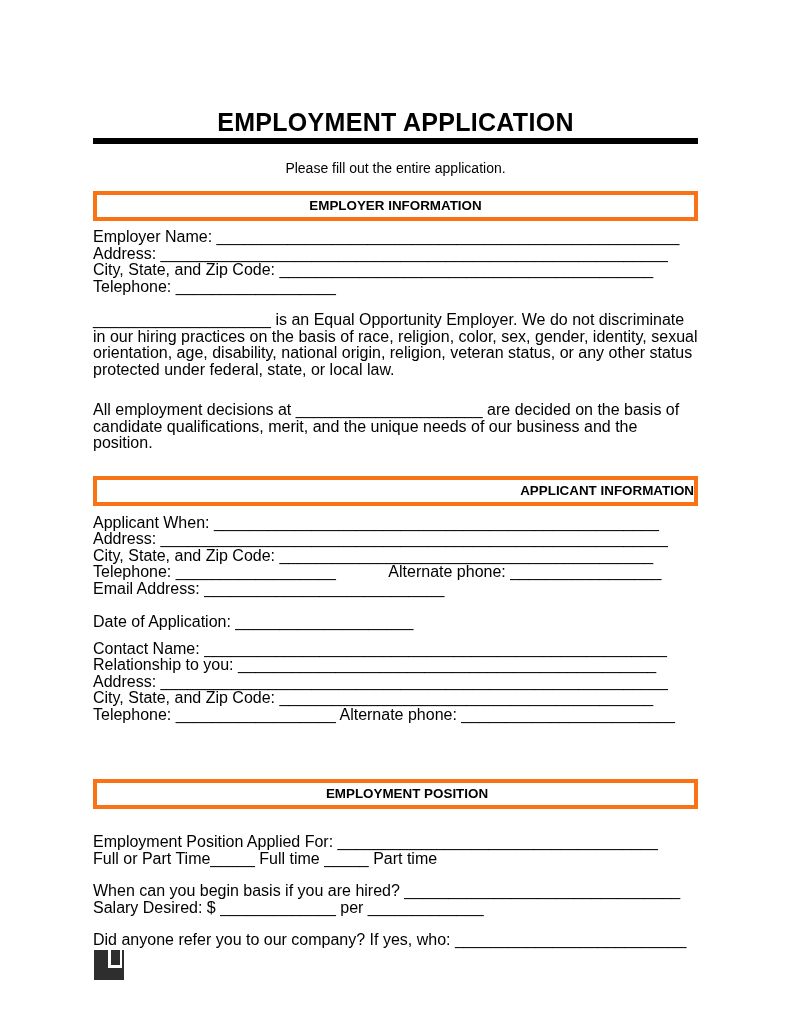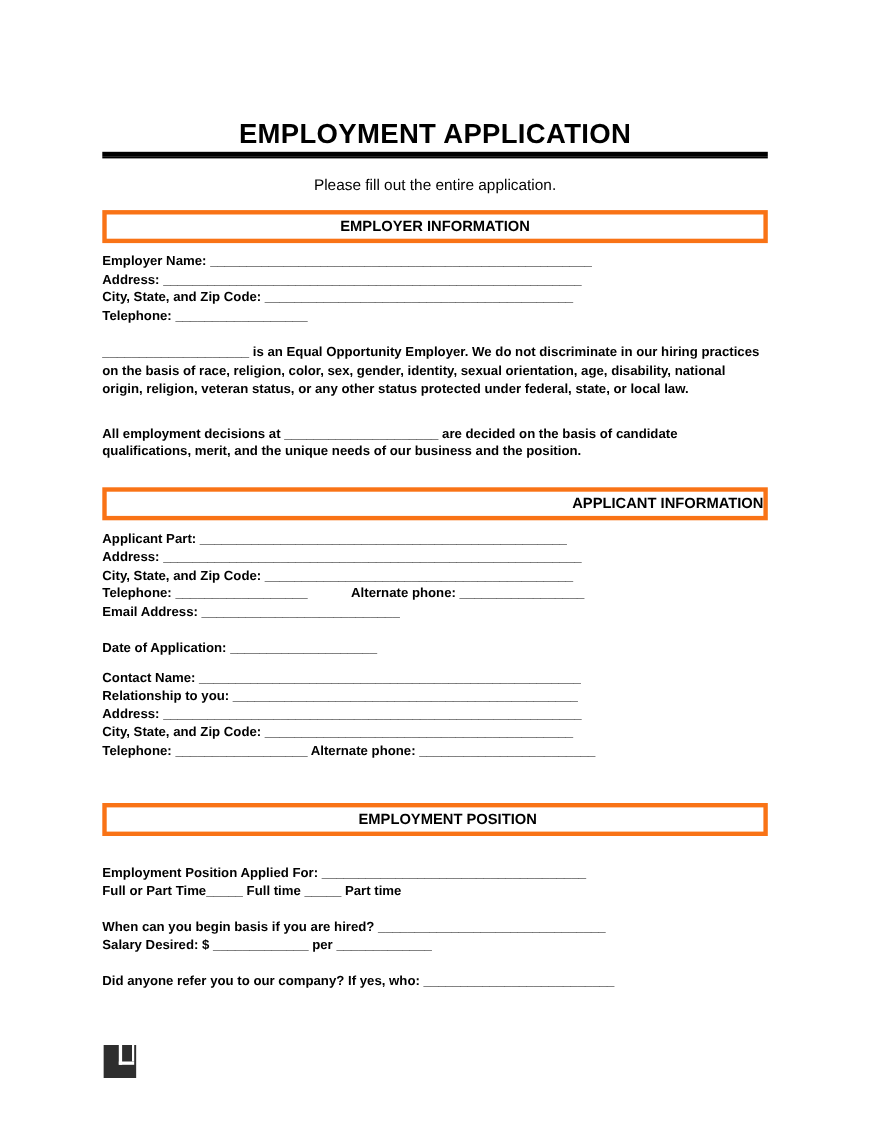--- a/index.html
+++ b/index.html
@@ -41,27 +41,26 @@
     text-align: center;
     font-weight: 700;
     font-size: 13.4px;
     line-height: 16px;
     padding: 3px 0 3px;
     background: #ffffff;
   }
   .mt-employer-box  { margin-top: 14px; }
   .mt-applicant-box { margin-top: 24px; text-align: right; }
   .mt-emergency-box { margin-top: 19px; }
-  .mt-position-box  { margin-top: 40px; padding-left: 23px; }
+  .mt-position-box  { margin-top: 56px; padding-left: 23px; }
 
   .form-line, .para {
-    font-size: 12px;
+    font-size: 16px;
     line-height: 16.5px;
     white-space: pre-wrap;
-    font-weight: bold;
   }
   .lines { margin-top: 8px; }
   .lines-applicant { margin-top: 9px; }
   .lines-emergency { margin-top: 10px; }
   .lines-position  { margin-top: 25px; }
 
   .para-eeo       { margin-top: 17px; }
   .para-decisions { margin-top: 24px; }
   .date-line      { margin-top: 17px; }
   .group-gap      { margin-top: 16px; }
@@ -96,21 +95,21 @@
       </div>
       <p class="para para-eeo">____________________ is an Equal Opportunity Employer. We do not discriminate in our hiring practices on the basis of race, religion, color, sex, gender, identity, sexual orientation, age, disability, national origin, religion, veteran status, or any other status protected under federal, state, or local law.</p>
       <p class="para para-decisions">All employment decisions at _____________________ are decided on the basis of candidate qualifications, merit, and the unique needs of our business and the position.</p>
     </section>
 
     <section>
       <div class="section-box mt-applicant-box">
         <span>APPLICANT INFORMATION</span>
       </div>
       <div class="lines lines-applicant">
-        <div class="form-line">Applicant Part: __________________________________________________</div>
+        <div class="form-line">Applicant When: __________________________________________________</div>
         <div class="form-line">Address: _________________________________________________________</div>
         <div class="form-line">City, State, and Zip Code: __________________________________________</div>
         <div class="form-line">Telephone: __________________            Alternate phone: _________________</div>
         <div class="form-line">Email Address: ___________________________</div>
       </div>
       <div class="form-line date-line">Date of Application: ____________________</div>
     </section>
 
     <section>
       <div class="lines lines-emergency">

